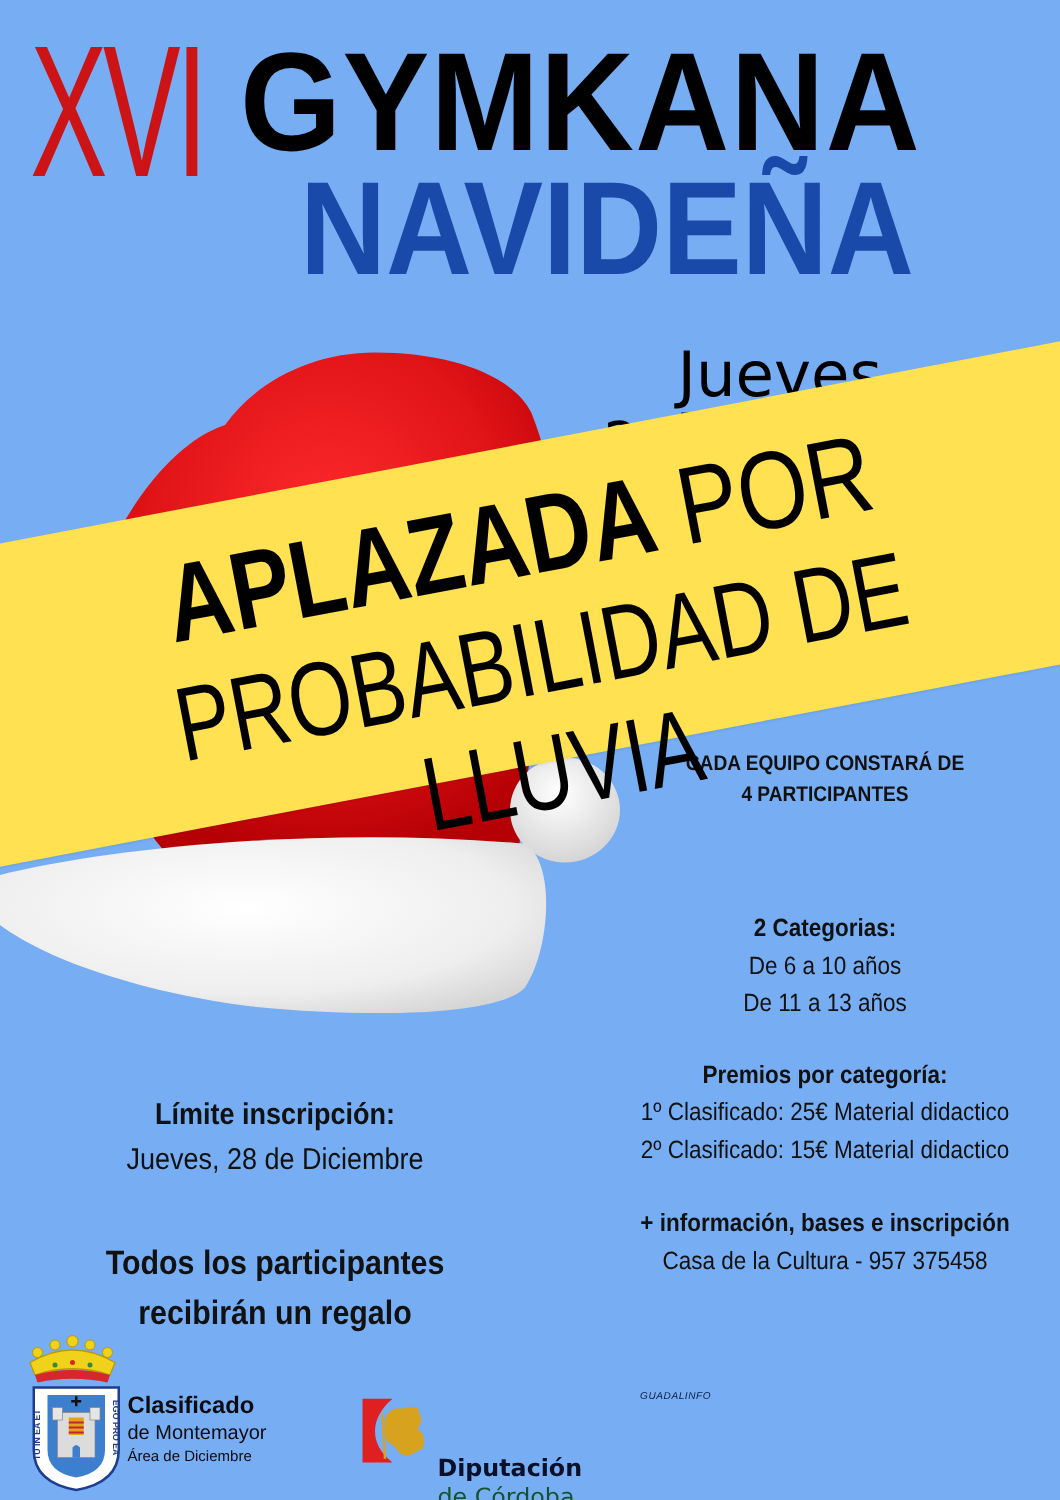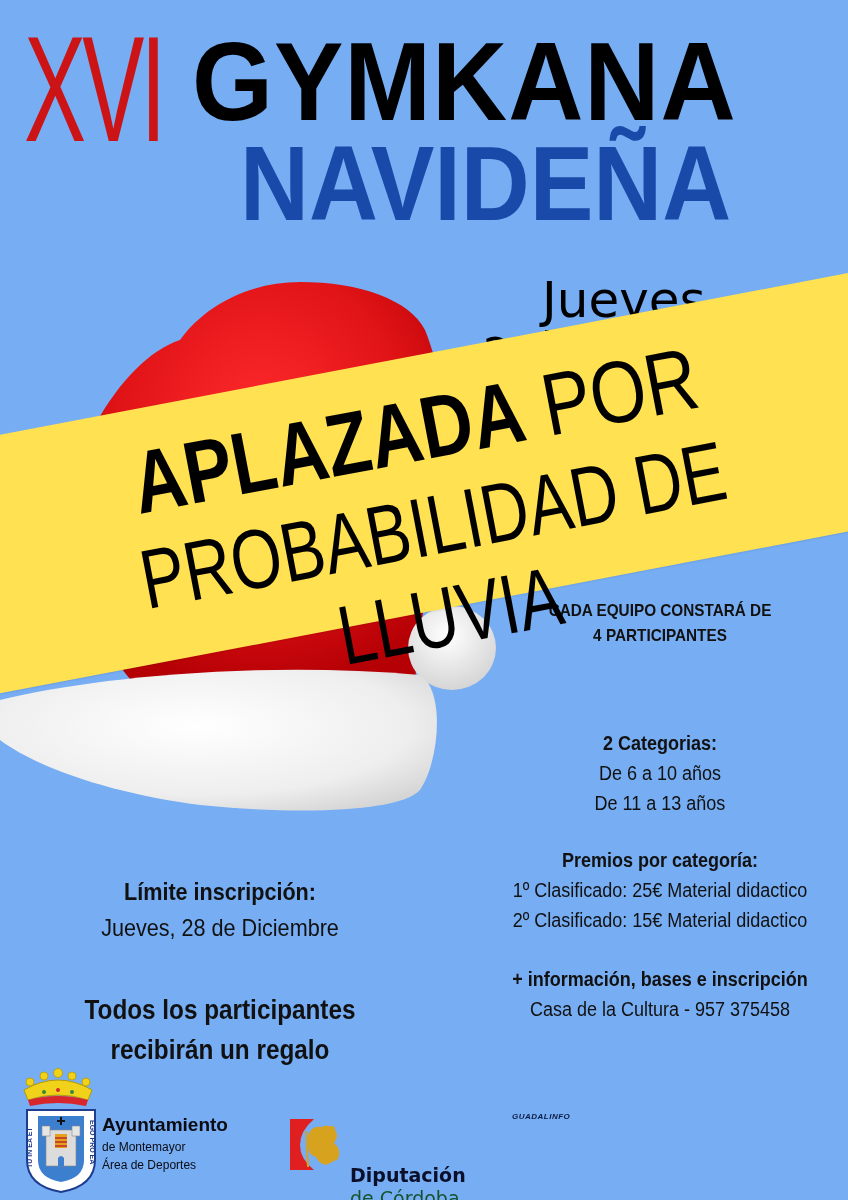--- a/index.html
+++ b/index.html
@@ -104,31 +104,31 @@
   .banner-line1 .bold { font-weight: 700; }
   .banner-line2 {
     top: 124px; font-size: 84px; line-height: 92px;
     transform: scaleX(0.78); transform-origin: center top;
   }
 
   
   .logo-ayto { left: 18px; top: 1068px; width: 250px; height: 126px; }
   .ayto-text { left: 102px; top: 1114px; }
   .ayto-l1 { font-size: 19px; line-height: 22px; font-weight: 700; color: #0b0b12; }
-  .ayto-l2 { font-size: 12px; line-height: 22px; color: #0b0b12; }
+  .ayto-l2 { font-size: 16px; line-height: 22px; color: #0b0b12; }
   .ayto-l3 { font-size: 12px; line-height: 15px; color: #0b0b12; }
 
   .dip-icon { left: 286px; top: 1117px; width: 60px; height: 55px; }
   .dip-text { left: 350px; top: 1119px; margin-top: 44px; }
   .dip-l1 { font-family: "DejaVu Sans", sans-serif; font-size: 19px; line-height: 24px; font-weight: 700; color: #0a0f2a; }
   .dip-l2 { font-family: "DejaVu Sans", sans-serif; font-size: 19px; line-height: 22px; color: #14532d; }
 
   .vuela { left: 512px; top: 1112px; }
   .vuela-main { font-size: 44px; line-height: 44px; font-weight: 700; color: #06091a; letter-spacing: -2px; }
-  .vuela-sub { font-size: 8px; line-height: 10px; font-weight: 700; font-style: italic; color: #0b1c44; text-align: right; letter-spacing: 0.5px; padding-right: 2px; }
+  .vuela-sub { font-size: 8px; line-height: 10px; font-weight: 400; font-style: italic; color: #0b1c44; text-align: right; letter-spacing: 0.5px; padding-right: 2px; }
 </style>
 </head>
 <body>
 
 <div class="abs title-roman">XVI</div>
 <div class="abs title-1">GYMKANA</div>
 <div class="abs title-2">NAVIDEÑA</div>
 
 <div class="abs date-day">Jueves</div>
 <div class="abs date-underline"></div>
@@ -219,23 +219,23 @@
   <rect x="37" y="66" width="12" height="14" fill="#e3a21a"></rect>
   <line x1="37" y1="70" x2="49" y2="70" stroke="#c0262c" stroke-width="1.5"></line>
   <line x1="37" y1="74" x2="49" y2="74" stroke="#c0262c" stroke-width="1.5"></line>
   <line x1="37" y1="78" x2="49" y2="78" stroke="#c0262c" stroke-width="1.5"></line>
   <path d="M40 98 L 40 90 Q 43 86, 46 90 L 46 98 Z" fill="#3d7fcf"></path>
   <path d="M43 49 L 43 57 M 39 53 L 47 53" stroke="#111" stroke-width="2"></path>
   <text x="14" y="100" font-size="7" font-family="Liberation Sans, sans-serif" font-weight="700" fill="#1f3d8f" transform="rotate(-90 14 100)">TU IN EA ET</text>
   <text x="72" y="52" font-size="7" font-family="Liberation Sans, sans-serif" font-weight="700" fill="#1f3d8f" transform="rotate(90 72 52)">EGO PRO EA</text>
 </svg>
 <div class="abs ayto-text">
-  <div class="ayto-l1">Ayuntamiento</div>
+  <div class="ayto-l1">Clasificado</div>
   <div class="ayto-l2">de Montemayor</div>
-  <div class="ayto-l3">Área de Deportes</div>
+  <div class="ayto-l3">Área de Diciembre</div>
 </div>
 
 <svg class="abs dip-icon" viewBox="0 0 60 55" width="60" height="55">
   <path d="M4 2 L 28 2 Q 14 14, 14 28 Q 14 42, 28 53 L 4 53 Z" fill="#e02020"></path>
   <path d="M22 18 Q 26 8, 36 10 Q 42 6, 48 12 Q 54 18, 48 26 Q 56 32, 52 42 L 40 48 Q 32 46, 30 40 Q 22 38, 22 28 Z" fill="#d7a21e"></path>
   <circle cx="46" cy="12" r="3" fill="#d7a21e"></circle>
   <line x1="20" y1="14" x2="22" y2="50" stroke="#d7a21e" stroke-width="2"></line>
 </svg>
 <div class="abs dip-text">
   <div class="dip-l1">Diputación</div>

